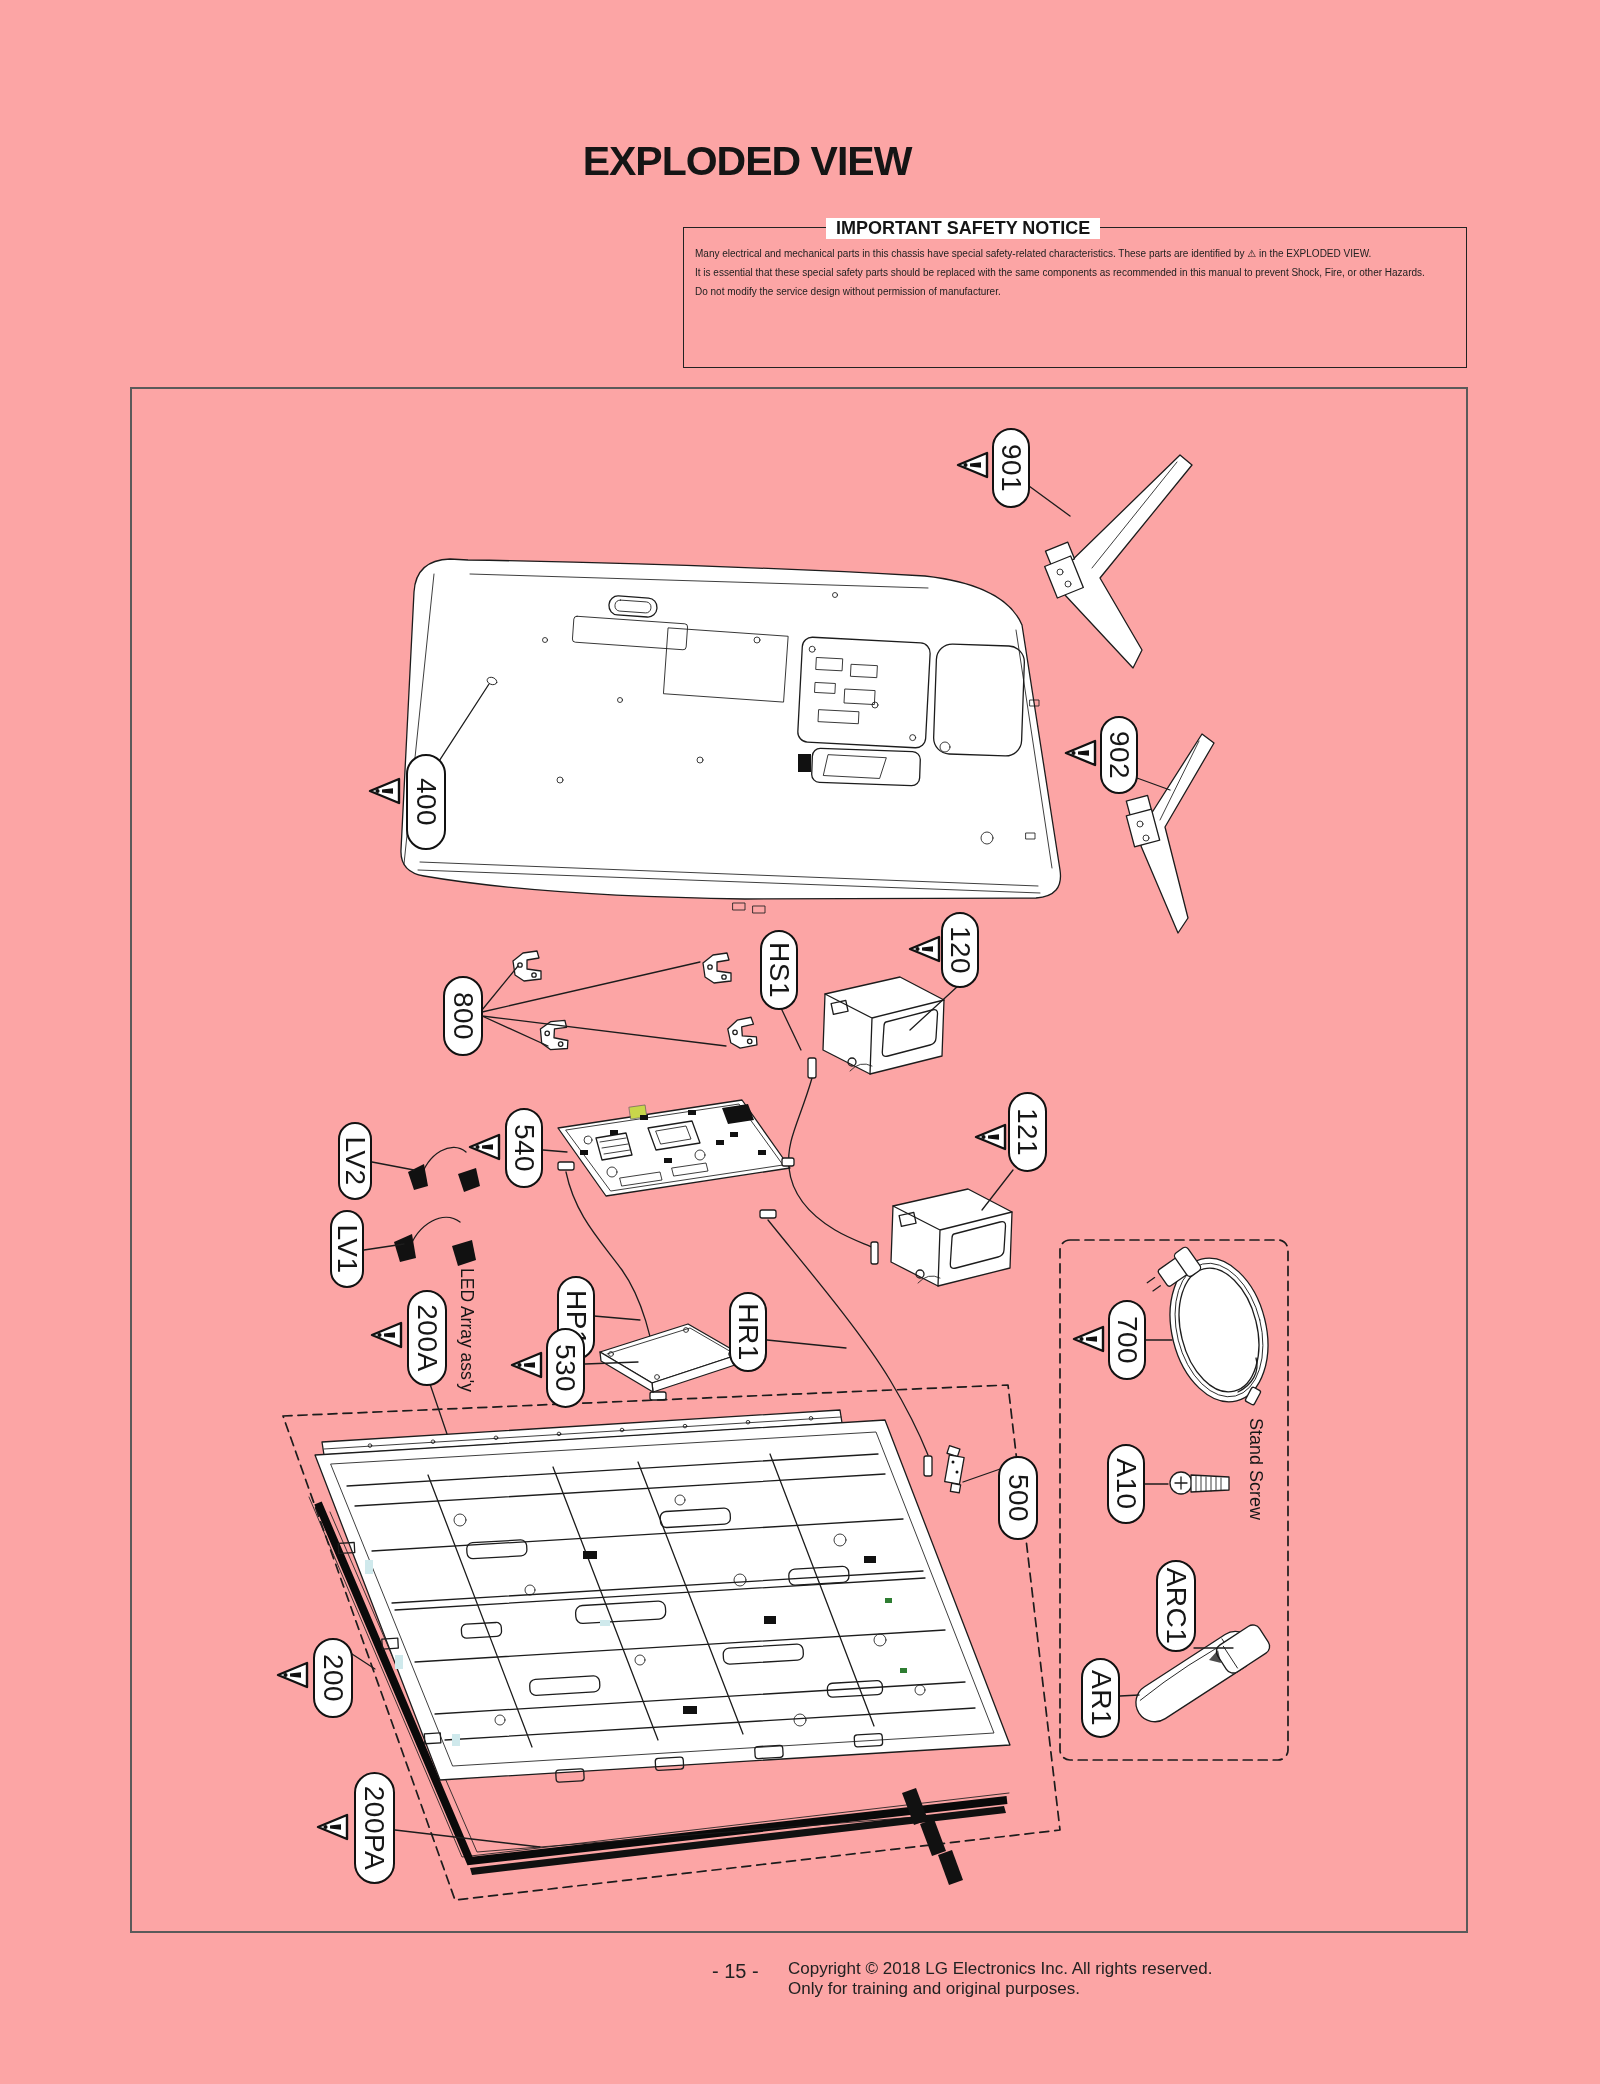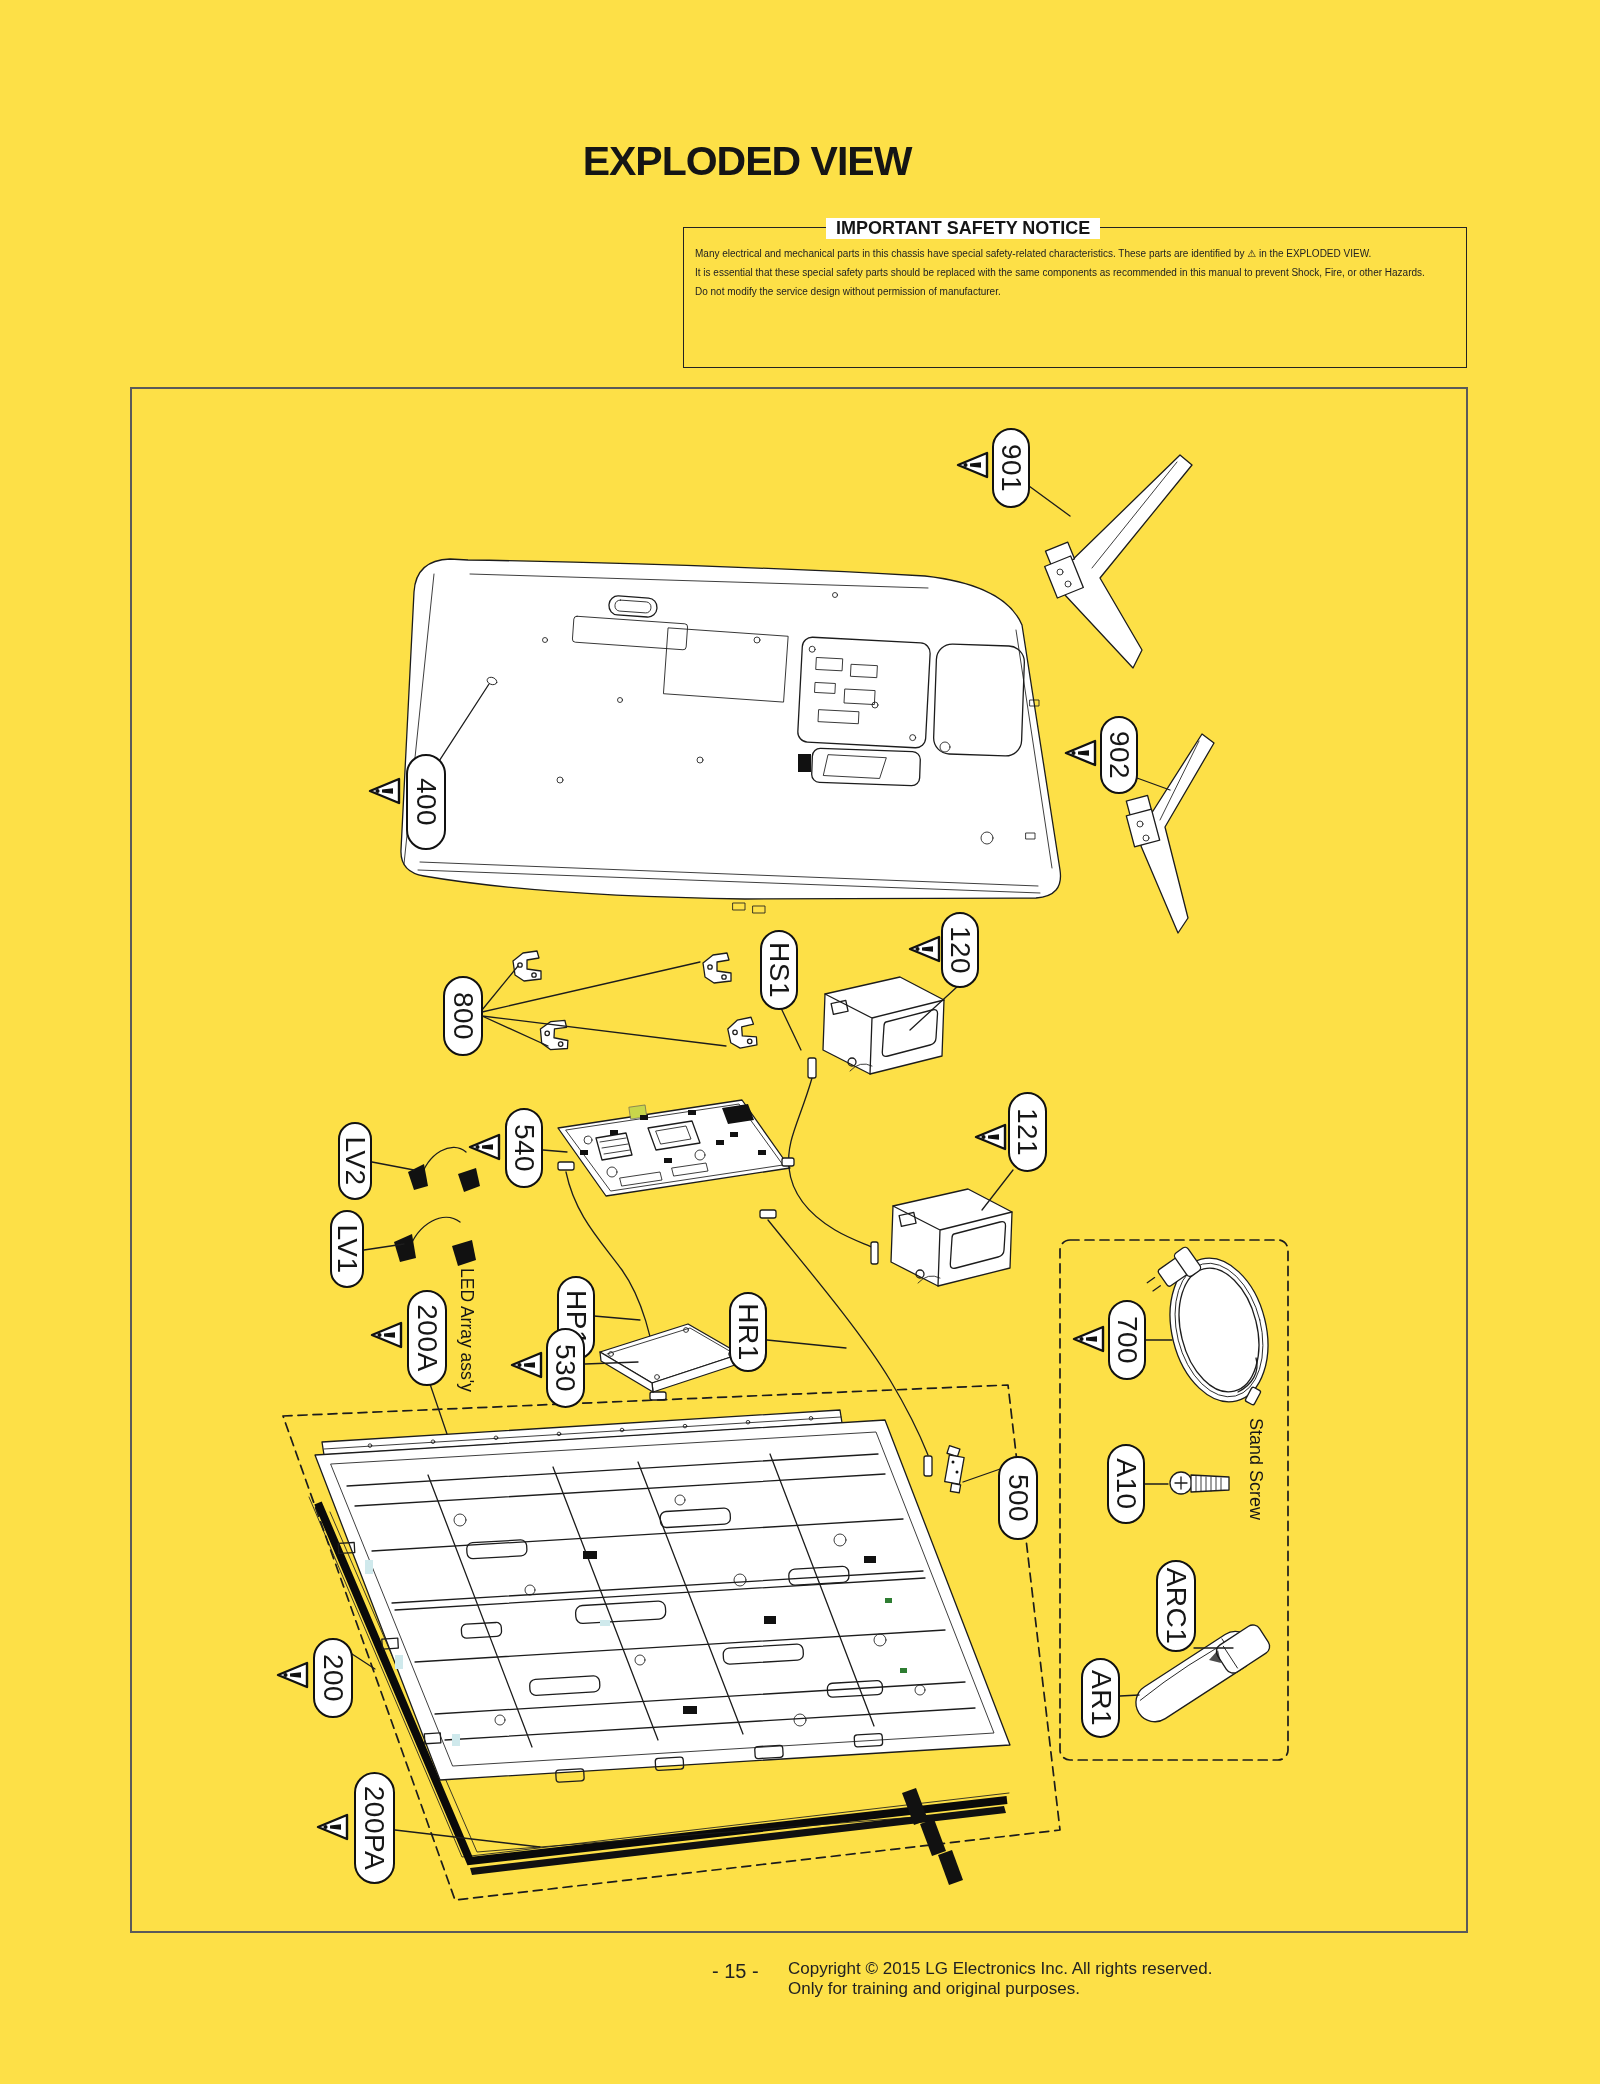--- a/index.html
+++ b/index.html
@@ -1,16 +1,16 @@
 <!DOCTYPE html>
 <html><head>
 <meta charset="utf-8">
 <style>
   html,body{margin:0;padding:0;background:#fff;}
-  .page{position:relative;width:1600px;height:2084px;background:#fde047;
+  .page{position:relative;width:1600px;height:2084px;background:#fca5a5;
         font-family:"Liberation Sans",sans-serif;color:#111;overflow:hidden;}
   .title{position:absolute;left:747px;top:138px;transform:translateX(-50%);
          font-size:41px;font-weight:bold;letter-spacing:-1px;white-space:nowrap;color:#151515;}
   .notice{position:absolute;left:683px;top:227px;width:784px;height:141px;
           border:1.6px solid #222;box-sizing:border-box;}
   .notice-title{position:absolute;top:-10px;left:142px;background:#fff;padding:0 10px;
           font-size:18px;font-weight:bold;white-space:nowrap;color:#151515;}
   .notice-body{margin:16px 10px 0 11px;font-size:10px;line-height:19.2px;color:#222;}
   .notice-body p{margin:0;text-align:justify;}
   .frame{position:absolute;left:130px;top:387px;width:1338px;height:1546px;
@@ -454,16 +454,16 @@
           <path d="M2,15 L31,3 L31,27 Z" fill="#fff" stroke="#111" stroke-width="2.4" stroke-linejoin="round"></path>
           <circle cx="9.5" cy="15" r="2.1" fill="#111"></circle>
           <polygon points="14,13.5 25,12.3 25,17.7 14,16.5" fill="#111"></polygon>
         </svg></div>
       <div class="rot-cap" style="left: 477px; top: 1268px; font-size: 17.5px;">LED Array ass'y</div>
       <div class="rot-cap" style="left: 1266px; top: 1418px; font-size: 18px;">Stand Screw</div>
     </div>
 
   <span class="pageno">- 15 -</span>
   <div class="copyr">
-    <div>Copyright © 2015 LG Electronics Inc. All rights reserved.</div>
+    <div>Copyright © 2018 LG Electronics Inc. All rights reserved.</div>
     <div>Only for training and original purposes.</div>
   </div>
 </div>
 
 </body></html>

